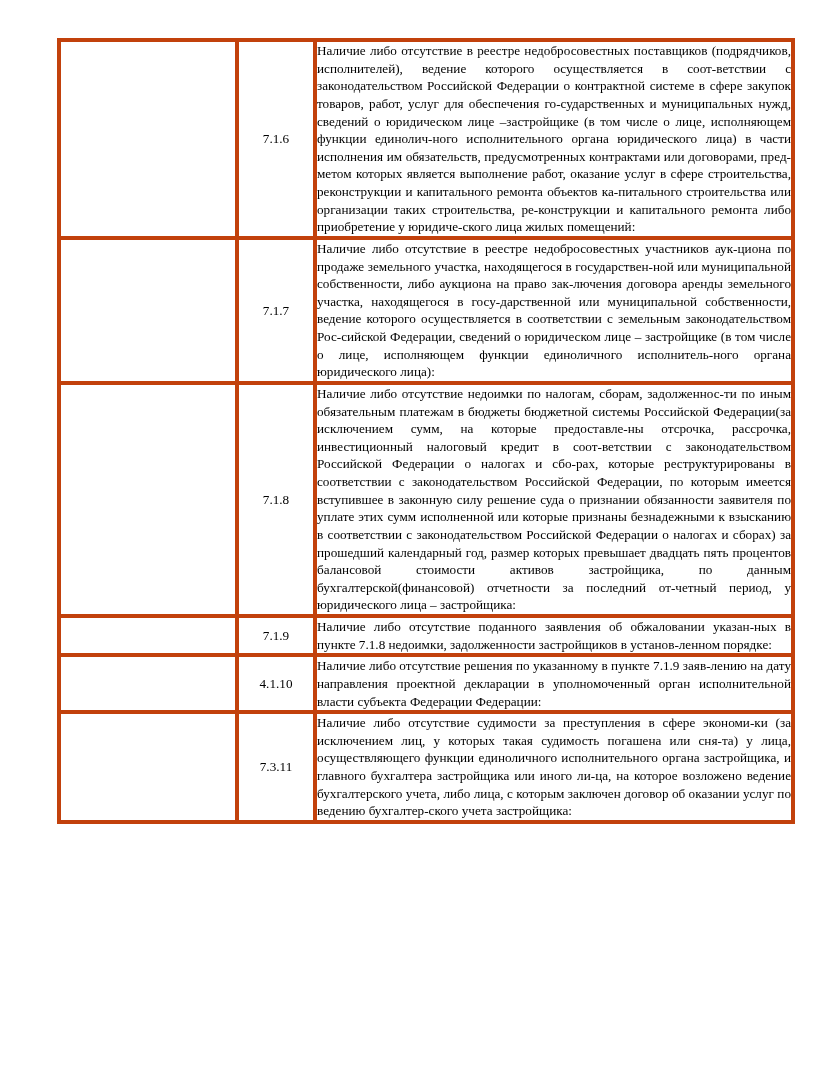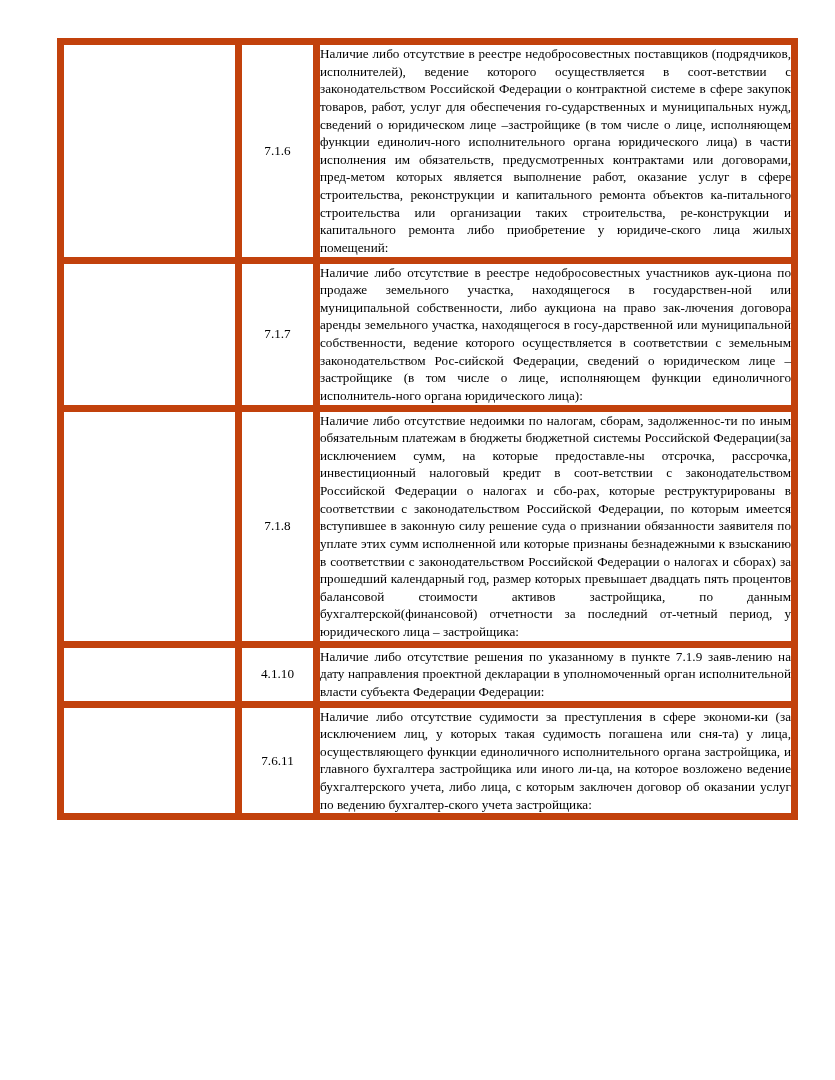--- a/index.html
+++ b/index.html
@@ -19,21 +19,21 @@
     min-height: 1080px;
     box-sizing: border-box;
     padding: 38px 44px 0 57px;
   }
   table.doc-table {
     border-collapse: collapse;
     width: 734px;
     table-layout: fixed;
   }
   table.doc-table td {
-    border: 7px solid #c2410c;
+    border: 4px solid #c2410c;
     vertical-align: middle;
     padding: 0;
   }
   col.c-blank { width: 178px; }
   col.c-num   { width: 78px; }
   col.c-text  { width: 478px; }
 
   td.blank-cell { }
   td.num-cell {
     text-align: center;
@@ -70,23 +70,28 @@
         <td class="num-cell">7.1.7</td>
         <td class="text-cell">Наличие либо отсутствие в реестре недобросовестных участников аук-циона по продаже земельного участка, находящегося в государствен-ной или муниципальной собственности, либо аукциона на право зак-лючения договора аренды земельного участка, находящегося в госу-дарственной или муниципальной собственности, ведение которого осуществляется в соответствии с земельным законодательством Рос-сийской Федерации, сведений о юридическом лице – застройщике (в том числе о лице, исполняющем функции единоличного исполнитель-ного органа юридического лица):</td>
       </tr>
       <tr>
         <td class="blank-cell"></td>
         <td class="num-cell">7.1.8</td>
         <td class="text-cell">Наличие либо отсутствие недоимки по налогам, сборам, задолженнос-ти по иным обязательным платежам в бюджеты бюджетной системы Российской Федерации(за исключением сумм, на которые предоставле-ны отсрочка, рассрочка, инвестиционный налоговый кредит в соот-ветствии с законодательством Российской Федерации о налогах и сбо-рах, которые реструктурированы в соответствии с законодательством Российской Федерации, по которым имеется вступившее в законную силу решение суда о признании обязанности заявителя по уплате этих сумм исполненной или которые признаны безнадежными к взысканию в соответствии с законодательством Российской Федерации о налогах и сборах) за прошедший календарный год, размер которых превышает двадцать пять процентов балансовой стоимости активов застройщика, по данным бухгалтерской(финансовой) отчетности за последний от-четный период, у юридического лица – застройщика:</td>
       </tr>
       <tr>
         <td class="blank-cell"></td>
+        <td class="num-cell">7.1.9</td>
+        <td class="text-cell">Наличие либо отсутствие поданного заявления об обжаловании указан-ных в пункте 7.1.8 недоимки, задолженности застройщиков в установ-ленном порядке:</td>
+      </tr>
+      <tr>
+        <td class="blank-cell"></td>
         <td class="num-cell">4.1.10</td>
         <td class="text-cell">Наличие либо отсутствие решения по указанному в пункте 7.1.9 заяв-лению на дату направления проектной декларации в уполномоченный орган исполнительной власти субъекта Федерации Федерации:</td>
       </tr>
       <tr>
         <td class="blank-cell"></td>
-        <td class="num-cell">7.6.11</td>
+        <td class="num-cell">7.3.11</td>
         <td class="text-cell">Наличие либо отсутствие судимости за преступления в сфере экономи-ки (за исключением лиц, у которых такая судимость погашена или сня-та) у лица, осуществляющего функции единоличного исполнительного органа застройщика, и главного бухгалтера застройщика или иного ли-ца, на которое возложено ведение бухгалтерского учета, либо лица, с которым заключен договор об оказании услуг по ведению бухгалтер-ского учета застройщика:</td>
       </tr>
     </tbody>
   </table>
 </div>
 
 </body></html>

